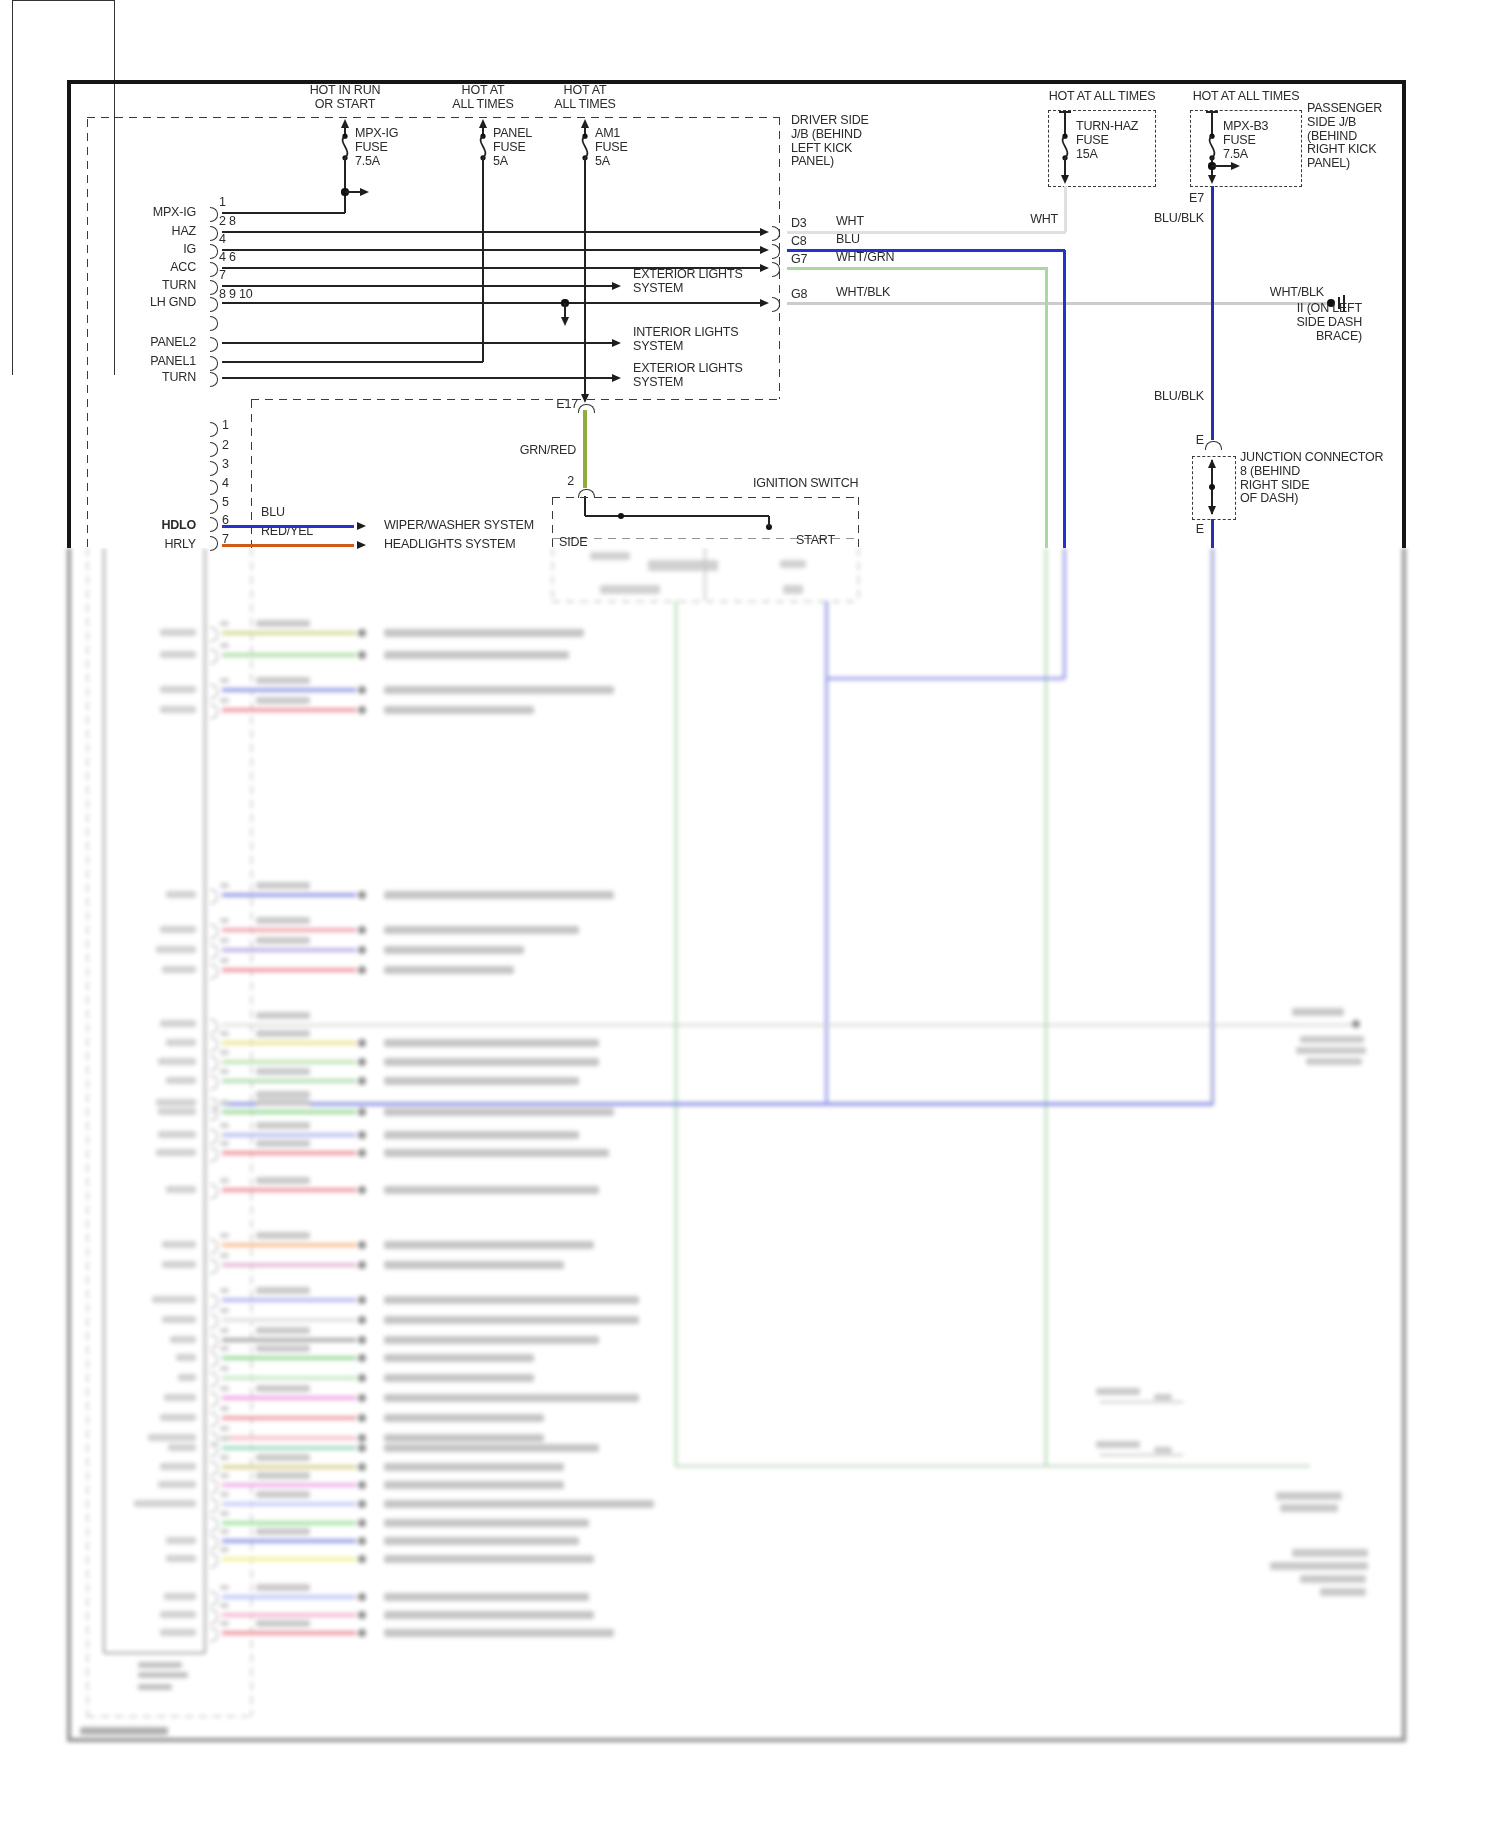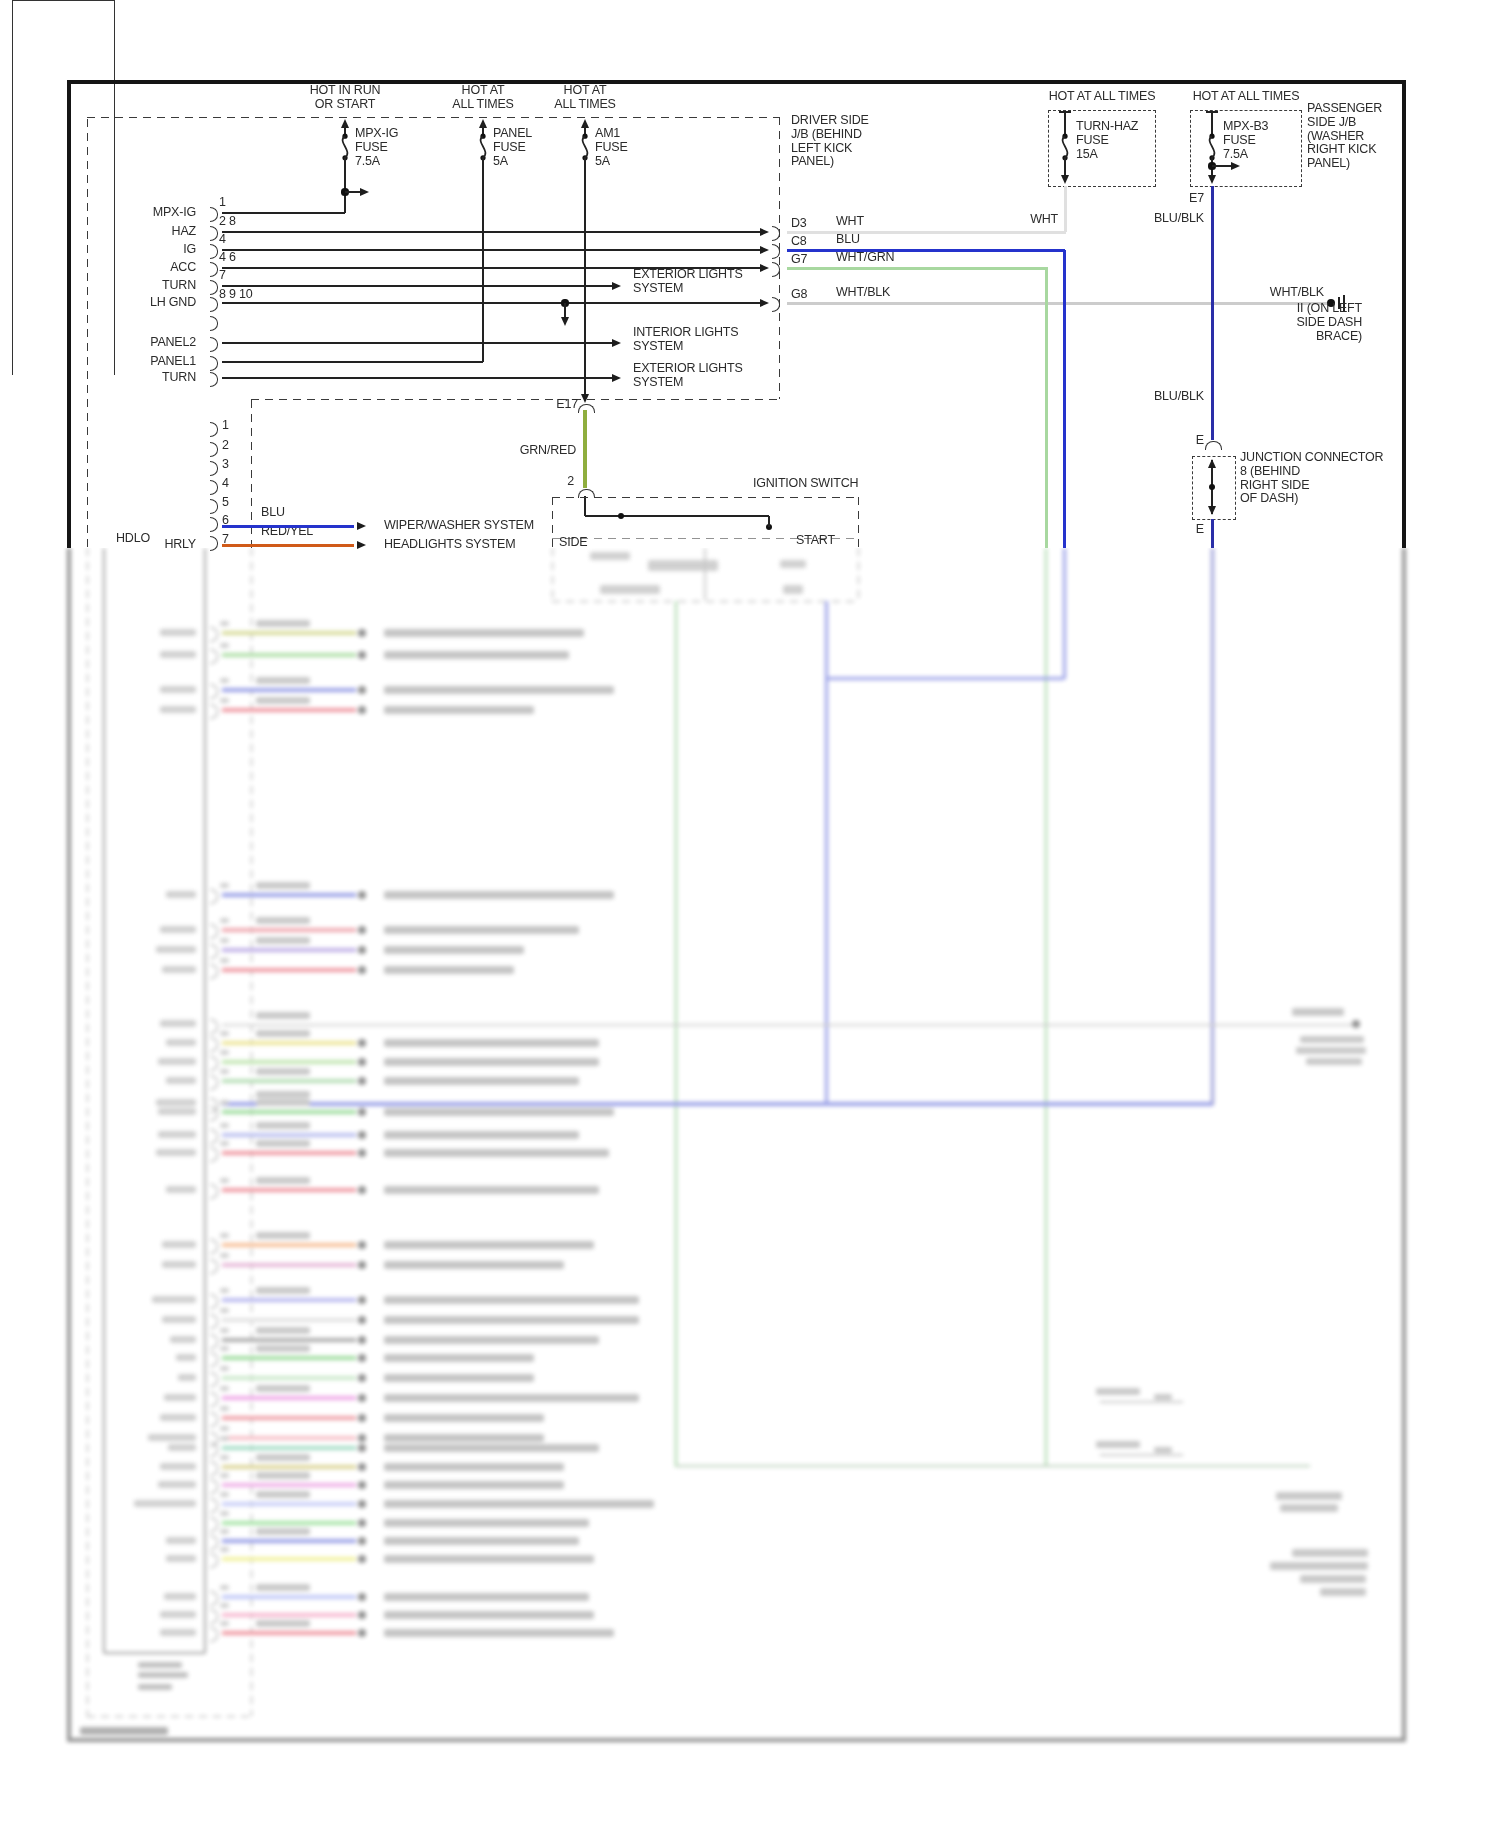--- a/index.html
+++ b/index.html
@@ -109,21 +109,21 @@
       <div class="t" style="left: 1223px; top: 134px;">FUSE</div>
       <div class="t" style="left: 1223px; top: 148px;">7.5A</div>
       <div class="dot" style="left: 1208.4px; top: 162.4px; width: 7.2px; height: 7.2px;"></div>
       <div class="hl" style="left: 1212px; top: 165.3px; width: 25px; height: 1.4px; background: rgb(34, 34, 34);"></div>
       <div class="arR" style="left: 1231px; top: 161.5px;"></div>
       <div class="t" style="left: 791px; top: 114px; width: 95px;">DRIVER SIDE
 J/B (BEHIND
 LEFT KICK
 PANEL)</div>
       <div class="t" style="left: 1307px; top: 102px; width: 100px;">PASSENGER
-SIDE J/B (WASHER
+SIDE J/B (BEHIND
 RIGHT KICK
 PANEL)</div>
       <div class="t" style="left: 116px; top: 206px; width: 80px; text-align: right;">MPX-IG</div>
       <div class="arcR" style="left: 210px; top: 206.5px;"></div>
       <div class="t" style="left: 219px; top: 196px;">1</div>
       <div class="t" style="left: 116px; top: 225px; width: 80px; text-align: right;">HAZ</div>
       <div class="arcR" style="left: 210px; top: 225.5px;"></div>
       <div class="t" style="left: 219px; top: 215px;">2 8</div>
       <div class="t" style="left: 116px; top: 243px; width: 80px; text-align: right;">IG</div>
       <div class="arcR" style="left: 210px; top: 243.5px;"></div>
@@ -237,21 +237,21 @@
       <div class="arcR" style="left: 210px; top: 460.5px;"></div>
       <div class="t" style="left: 222px; top: 458px;">3</div>
       <div class="arcR" style="left: 210px; top: 479.5px;"></div>
       <div class="t" style="left: 222px; top: 477px;">4</div>
       <div class="arcR" style="left: 210px; top: 498.5px;"></div>
       <div class="t" style="left: 222px; top: 496px;">5</div>
       <div class="arcR" style="left: 210px; top: 516.5px;"></div>
       <div class="t" style="left: 222px; top: 514px;">6</div>
       <div class="arcR" style="left: 210px; top: 535.5px;"></div>
       <div class="t" style="left: 222px; top: 533px;">7</div>
-      <div class="t" style="left: 116px; top: 532px; width: 80px; ">HDLO</div>
+      <div class="t" style="left: 116px; top: 519px; width: 80px; text-align: right; font-weight: bold;">HDLO</div>
       <div class="t" style="left: 116px; top: 538px; width: 80px; text-align: right;">HRLY</div>
       <div class="t" style="left: 261px; top: 506px;">BLU</div>
       <div class="t" style="left: 261px; top: 525px;">RED/YEL</div>
       <div class="hl" style="left: 222px; top: 524.5px; width: 132px; height: 3px; background: rgb(37, 51, 204);"></div>
       <div class="arR" style="left: 357px; top: 521.5px;"></div>
       <div class="hl" style="left: 222px; top: 543.5px; width: 132px; height: 3px; background: rgb(208, 90, 24);"></div>
       <div class="arR" style="left: 357px; top: 540.5px;"></div>
       <div class="t" style="left: 384px; top: 519px;">WIPER/WASHER SYSTEM</div>
       <div class="t" style="left: 384px; top: 538px;">HEADLIGHTS SYSTEM</div>
     </div>

